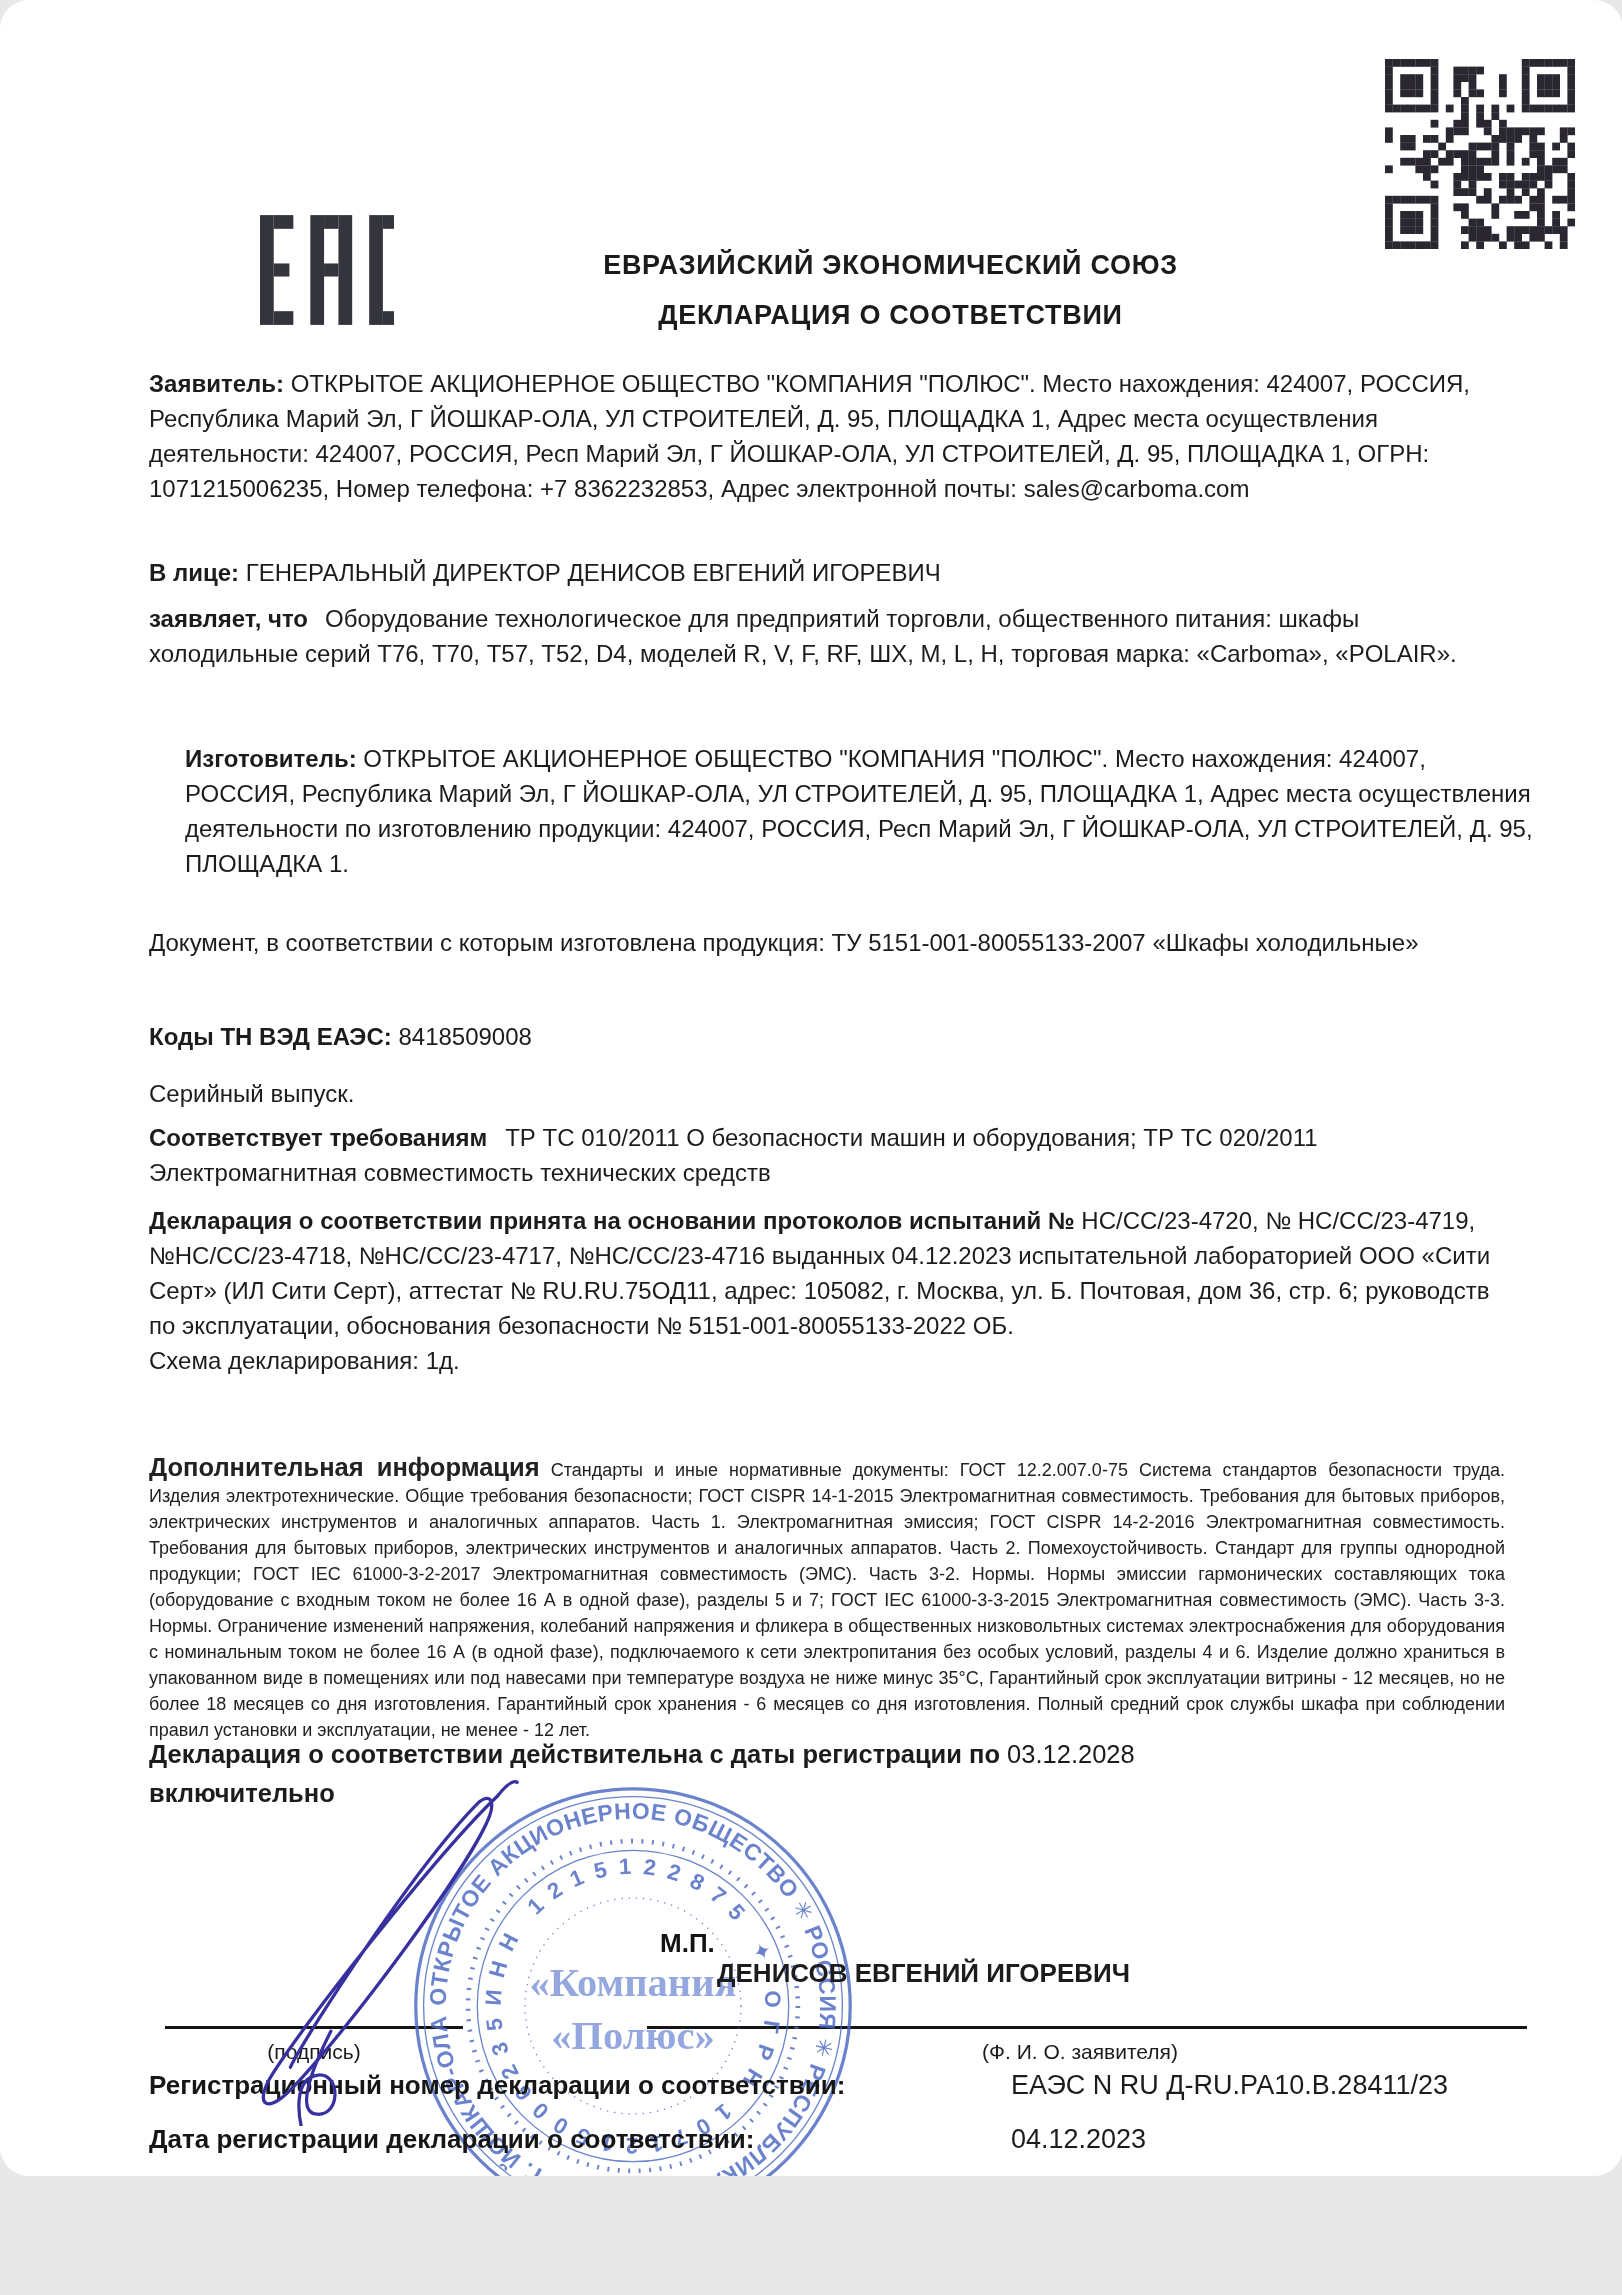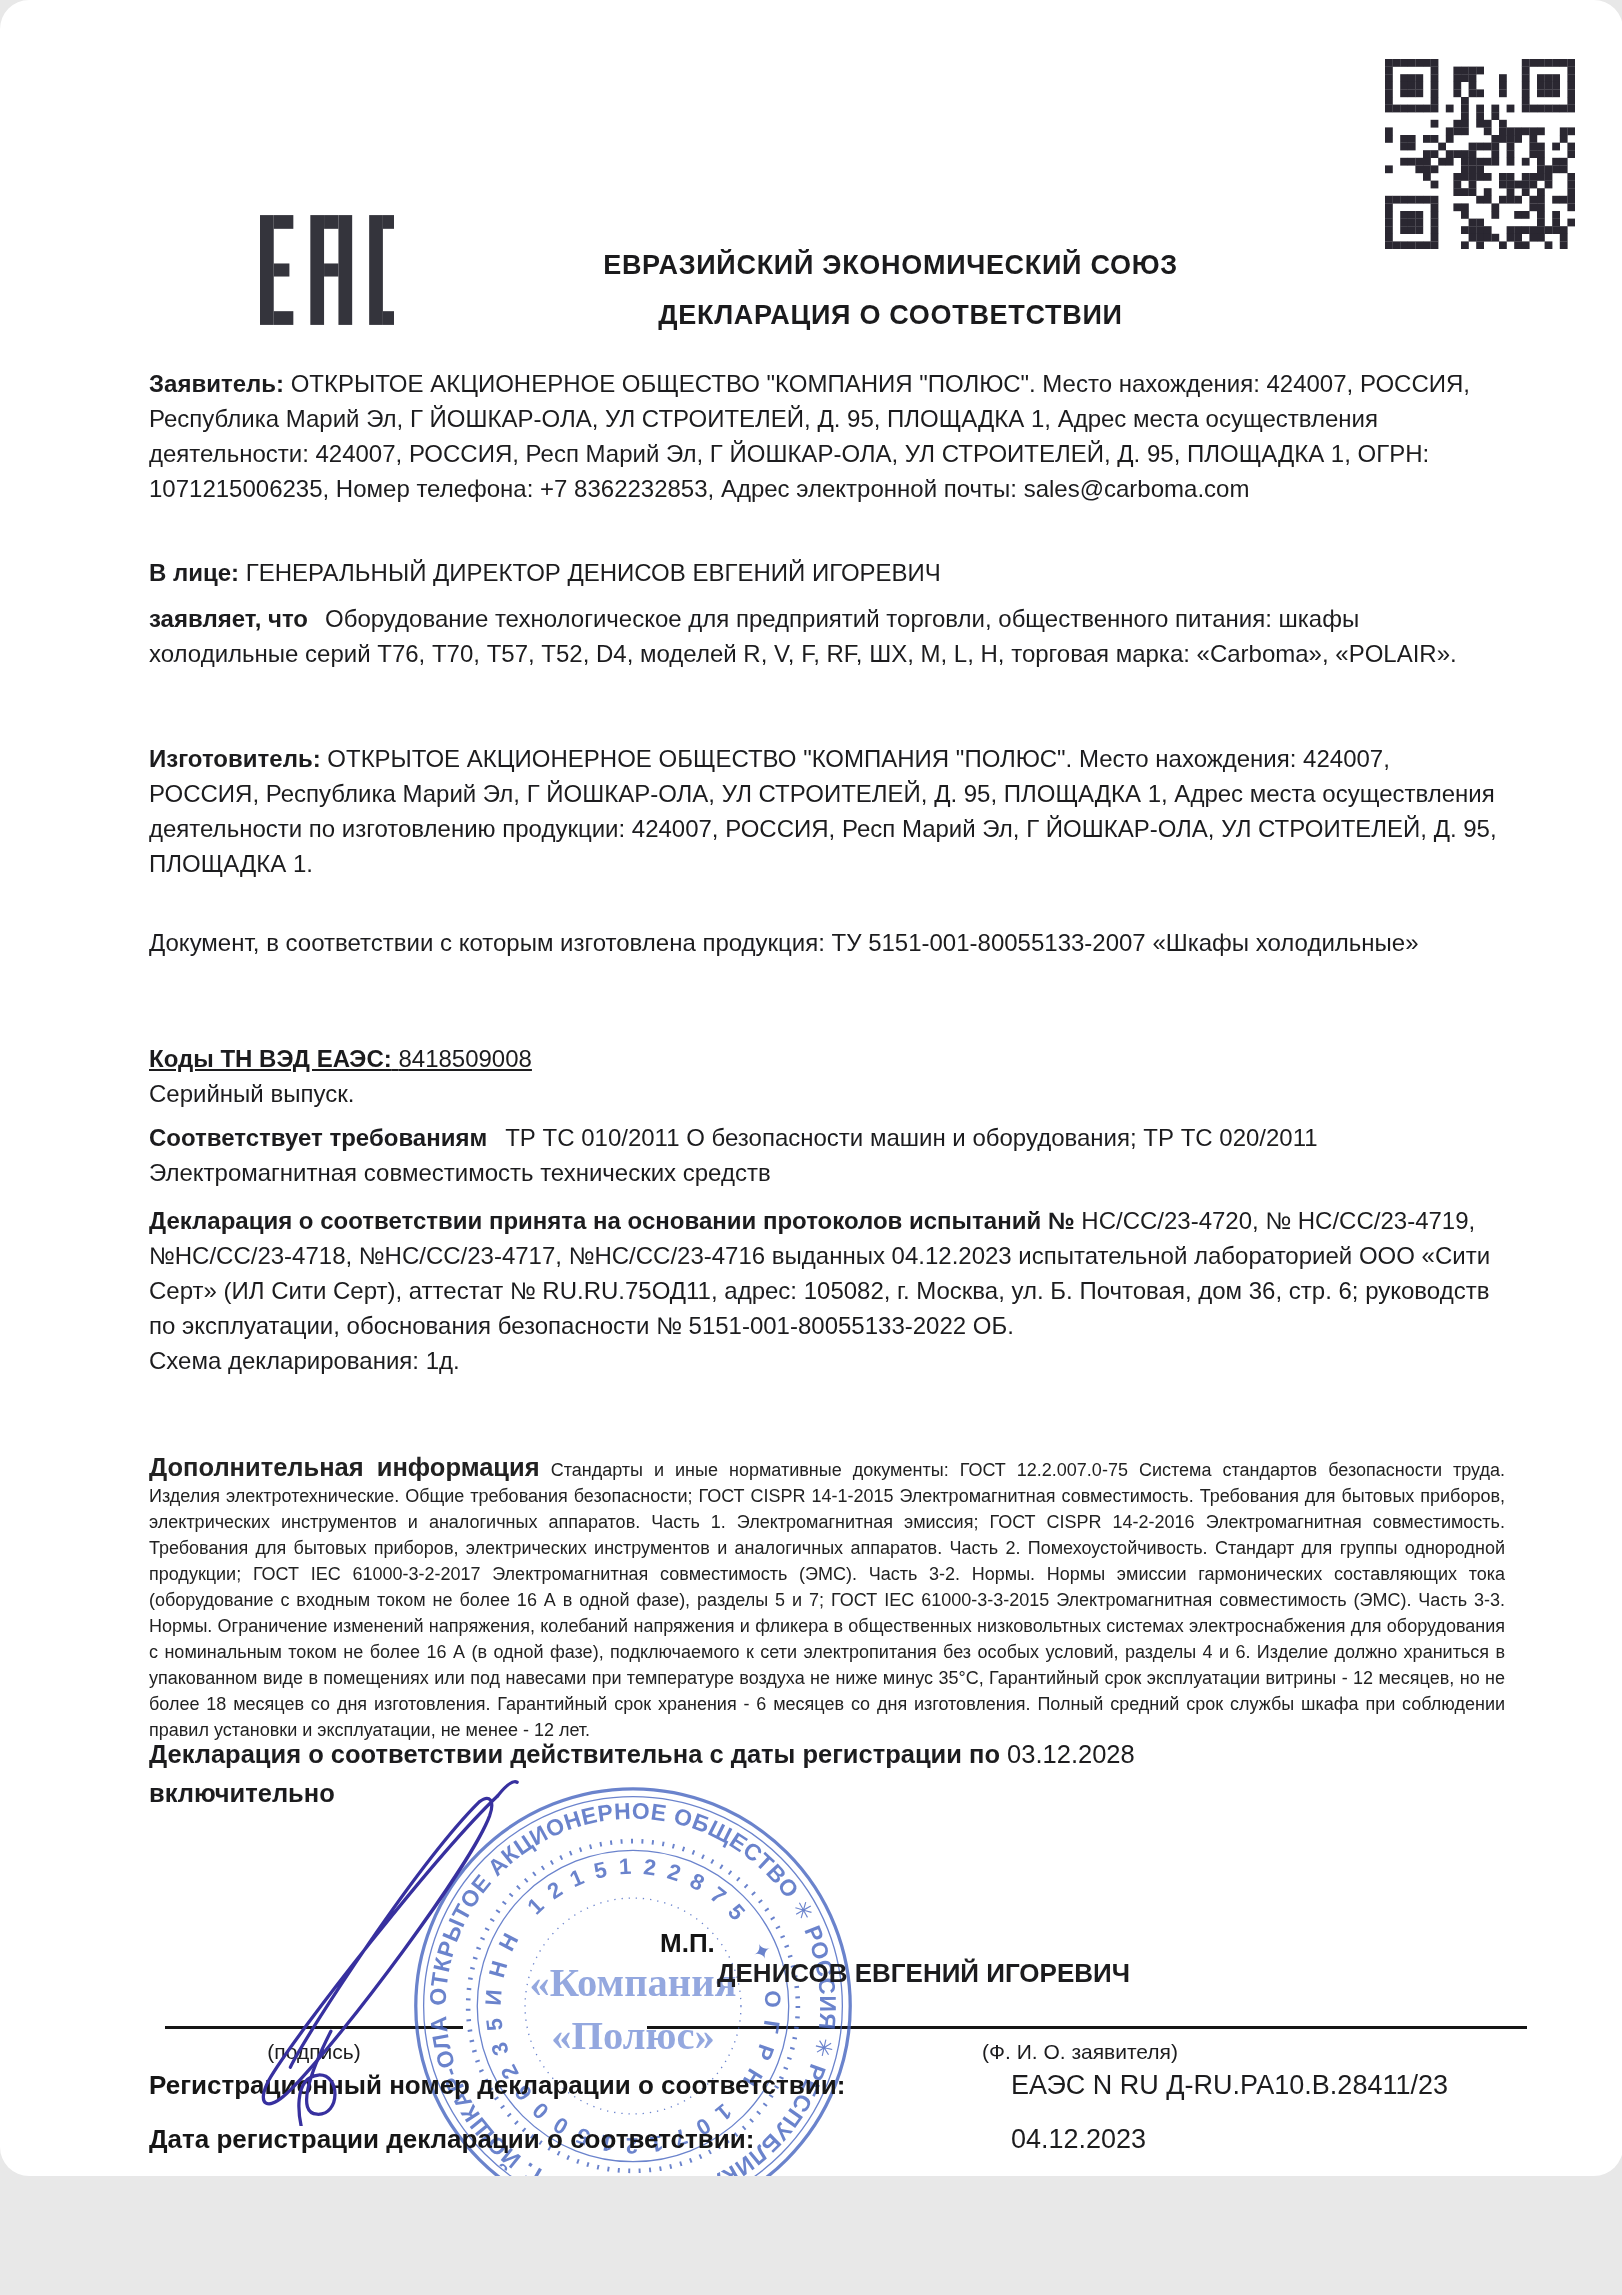--- a/index.html
+++ b/index.html
@@ -361,25 +361,25 @@
 
   <div class="title" style="top:250px;">ЕВРАЗИЙСКИЙ ЭКОНОМИЧЕСКИЙ СОЮЗ</div>
   <div class="title" style="top:300px;">ДЕКЛАРАЦИЯ О СООТВЕТСТВИИ</div>
 
   <div class="para" style="top:366px;"><b>Заявитель:</b> <span>ОТКРЫТОЕ АКЦИОНЕРНОЕ ОБЩЕСТВО "КОМПАНИЯ "ПОЛЮС". Место нахождения: 424007, РОССИЯ,  Республика Марий Эл, Г ЙОШКАР-ОЛА, УЛ СТРОИТЕЛЕЙ, Д. 95, ПЛОЩАДКА 1, Адрес места осуществления деятельности: 424007, РОССИЯ, Респ Марий Эл, Г ЙОШКАР-ОЛА, УЛ СТРОИТЕЛЕЙ, Д. 95, ПЛОЩАДКА 1, ОГРН: 1071215006235, Номер телефона: +7 8362232853, Адрес электронной почты: sales@carboma.com</span></div>
 
   <div class="para" style="top:555px;"><b>В лице:</b> <span>ГЕНЕРАЛЬНЫЙ ДИРЕКТОР ДЕНИСОВ ЕВГЕНИЙ ИГОРЕВИЧ</span></div>
 
   <div class="para" style="top:601px;"><b class="gap">заявляет, что</b><span>Оборудование технологическое для предприятий торговли, общественного питания: шкафы холодильные серий Т76, Т70, Т57, Т52, D4, моделей R, V, F, RF, ШХ, M, L, H, торговая марка: «Carboma», «POLAIR».</span></div>
 
-  <div class="para" style="top:741px;"><b>Изготовитель:</b> <span>ОТКРЫТОЕ АКЦИОНЕРНОЕ ОБЩЕСТВО "КОМПАНИЯ "ПОЛЮС". Место нахождения: 424007, РОССИЯ, Республика Марий Эл, Г ЙОШКАР-ОЛА, УЛ СТРОИТЕЛЕЙ, Д. 95, ПЛОЩАДКА 1, Адрес места осуществления деятельности по изготовлению продукции: 424007, РОССИЯ, Респ Марий Эл, Г ЙОШКАР-ОЛА, УЛ СТРОИТЕЛЕЙ, Д. 95, ПЛОЩАДКА 1.</span></div>
+  <div class="para" style="top:741px;margin-left:36px;"><b>Изготовитель:</b> <span>ОТКРЫТОЕ АКЦИОНЕРНОЕ ОБЩЕСТВО "КОМПАНИЯ "ПОЛЮС". Место нахождения: 424007, РОССИЯ, Республика Марий Эл, Г ЙОШКАР-ОЛА, УЛ СТРОИТЕЛЕЙ, Д. 95, ПЛОЩАДКА 1, Адрес места осуществления деятельности по изготовлению продукции: 424007, РОССИЯ, Респ Марий Эл, Г ЙОШКАР-ОЛА, УЛ СТРОИТЕЛЕЙ, Д. 95, ПЛОЩАДКА 1.</span></div>
 
   <div class="para" style="top:925px;"><span>Документ, в соответствии с которым изготовлена продукция: ТУ 5151-001-80055133-2007 «Шкафы холодильные»</span></div>
 
-  <div class="para" style="top:1041px;text-decoration:underline;"><b>Коды ТН ВЭД ЕАЭС:</b> <span>8418509008</span></div>
+  <div class="para" style="top:1019px;"><b>Коды ТН ВЭД ЕАЭС:</b> <span>8418509008</span></div>
 
   <div class="para" style="top:1076px;"><span>Серийный выпуск.</span></div>
 
   <div class="para" style="top:1120px;"><b class="gap-sm">Соответствует требованиям</b><span>ТР ТС 010/2011 О безопасности машин и оборудования; ТР ТС 020/2011 Электромагнитная совместимость технических средств</span></div>
 
   <div class="para" style="top:1203px;"><b>Декларация о соответствии принята на основании протоколов испытаний №</b> <span>НС/СС/23-4720, № НС/СС/23-4719, №НС/СС/23-4718, №НС/СС/23-4717, №НС/СС/23-4716 выданных 04.12.2023 испытательной лабораторией ООО «Сити Серт» (ИЛ Сити Серт), аттестат № RU.RU.75ОД11, адрес: 105082, г. Москва, ул. Б. Почтовая, дом 36, стр. 6; руководств по эксплуатации, обоснования безопасности № 5151-001-80055133-2022 ОБ.</span><span class="block">Схема декларирования: 1д.</span></div>
 
   <div class="small-block" style="top:1454px;"><b>Дополнительная информация</b> <span>Стандарты и иные нормативные документы: ГОСТ 12.2.007.0-75 Система стандартов безопасности труда. Изделия электротехнические. Общие требования безопасности; ГОСТ CISPR 14-1-2015 Электромагнитная совместимость. Требования для бытовых приборов, электрических инструментов и аналогичных аппаратов. Часть 1. Электромагнитная эмиссия; ГОСТ CISPR 14-2-2016 Электромагнитная совместимость. Требования для бытовых приборов, электрических инструментов и аналогичных аппаратов. Часть 2. Помехоустойчивость. Стандарт для группы однородной продукции; ГОСТ IEC 61000-3-2-2017 Электромагнитная совместимость (ЭМС). Часть 3-2. Нормы. Нормы эмиссии гармонических составляющих тока (оборудование с входным током не более 16 А в одной фазе), разделы 5 и 7; ГОСТ IEC 61000-3-3-2015 Электромагнитная совместимость (ЭМС). Часть 3-3. Нормы. Ограничение изменений напряжения, колебаний напряжения и фликера в общественных низковольтных системах электроснабжения для оборудования с номинальным током не более 16 А (в одной фазе), подключаемого к сети электропитания без особых условий, разделы 4 и 6. Изделие должно храниться в упакованном виде в помещениях или под навесами при температуре воздуха не ниже минус 35°С, Гарантийный срок эксплуатации витрины - 12 месяцев, но не более 18 месяцев со дня изготовления. Гарантийный срок хранения - 6 месяцев со дня изготовления. Полный средний срок службы шкафа при соблюдении правил установки и эксплуатации, не менее - 12 лет.</span></div>
 
   <div class="para" style="top:1735px;font-size:25.5px;line-height:39px;"><b>Декларация о соответствии действительна с даты регистрации по</b> <span>03.12.2028</span><b class="block">включительно</b></div>

